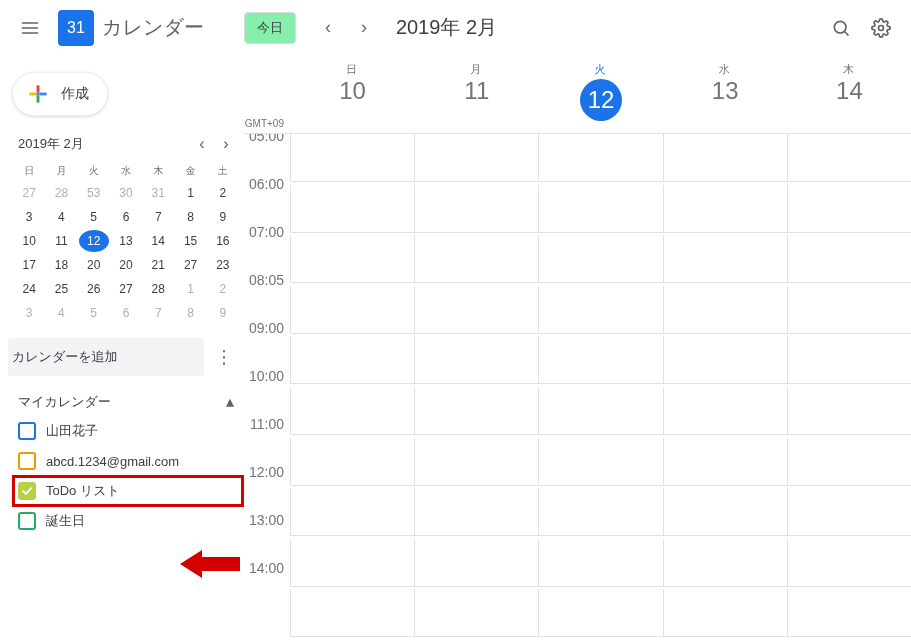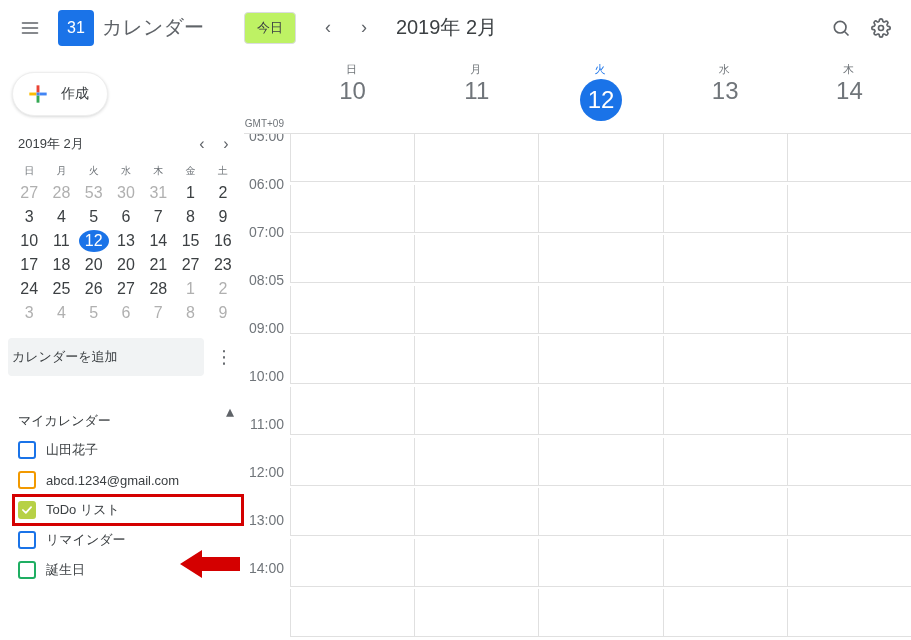--- a/index.html
+++ b/index.html
@@ -16,21 +16,21 @@
   .hamburger { width:40px; height:40px; display:flex; align-items:center; justify-content:center; cursor:pointer; }
   .hamburger svg { stroke:#5f6368; }
   .logo-box {
     width: 36px; height: 36px; background:#1a73e8; color:#fff; font-weight:500;
     display:flex; align-items:center; justify-content:center; font-size:16px; border-radius:4px;
     margin:0 8px;
   }
   .app-title { font-size:20px; color:#5f6368; margin-right: 40px; }
   .today-btn {
     border:1px solid #dadce0; border-radius:4px; padding:6px 12px; font-size:13px;
-    background:#bef264; cursor:pointer; color:#3c4043;
+    background:#86efac; cursor:pointer; color:#3c4043;
   }
   .nav-arrows { display:flex; gap:4px; margin:0 16px; }
   .nav-arrows .arr { width:32px; height:32px; display:flex; align-items:center; justify-content:center; cursor:pointer; color:#5f6368; font-size:18px; }
   .month-title { font-size:20px; color:#3c4043; }
   .header-spacer { flex:1; }
   .hdr-icon { width:40px; height:40px; display:flex; align-items:center; justify-content:center; cursor:pointer; color:#5f6368; }
   .hdr-icon svg { stroke:#5f6368; fill:none; }
 
   
   .body-wrap { display:flex; height:calc(640px - 56px); }
@@ -45,32 +45,32 @@
     margin:8px 0 16px 4px;
   }
   .plus-multi { width:26px; height:26px; display:flex; align-items:center; justify-content:center; }
 
   
   .mini-hdr { display:flex; align-items:center; padding: 0 6px 6px 10px; }
   .mini-title { font-size:13px; color:#3c4043; flex:1; }
   .mini-arr { width:24px; height:24px; display:flex; align-items:center; justify-content:center; cursor:pointer; color:#5f6368; font-size:16px; }
   .mini-grid { display:grid; grid-template-columns: repeat(7, 1fr); gap:2px; padding:0 6px 8px 6px; }
   .mini-dow { font-size:10px; color:#70757a; text-align:center; padding:2px 0; }
-  .mini-day { font-size:16px; color:#3c4043; text-align:center; height:22px; line-height:22px; border-radius:50%; cursor:pointer; }
+  .mini-day { font-size:12px; color:#3c4043; text-align:center; height:22px; line-height:22px; border-radius:50%; cursor:pointer; }
   .mini-day.muted { color:#b0b0b0; }
   .mini-day.selected { background:#1a73e8; color:#fff; font-weight:500; }
 
   
   .addcal-row { display:flex; align-items:center; padding:6px 6px 6px 0; gap:6px; }
   .addcal-btn { flex:1; background:#f1f3f4; border:none; text-align:left; padding:10px 4px; font-size:13px; color:#3c4043; border-radius:4px; cursor:pointer; }
   .overflow-btn { width:28px; height:28px; display:flex; align-items:center; justify-content:center; cursor:pointer; color:#5f6368; font-size:18px; }
 
   
   .section-hdr { display:flex; align-items:center; padding:10px 10px 6px 10px; cursor:pointer; }
-  .section-title { flex:1; font-size:13px; color:#3c4043;margin-top:20px; }
+  .section-title { flex:1; font-size:13px; color:#3c4043; }
   .cal-list { display:flex; flex-direction:column; gap:2px; padding:0 2px 0 6px; }
   .cal-item { display:flex; align-items:center; gap:10px; padding:5px 4px; font-size:13px; color:#3c4043; cursor:pointer; }
   .cal-check { width:18px; height:18px; border:2px solid; border-radius:3px; display:flex; align-items:center; justify-content:center; }
   .cal-check.checked svg { display:block; }
   .cal-check svg { display:none; width:14px; height:14px; }
   .cal-item.highlight { outline:3px solid #d40000; outline-offset:-1px; background:#fff; padding:5px 4px;}
   .cal-item.highlight .cal-check { background:#b7d146; border-color:#b7d146; }
   .cal-item.highlight .cal-check svg { display:block; }
 
   
@@ -220,24 +220,20 @@
         </div>
         <div class="cal-item highlight">
           <div class="cal-check checked" style="border-color: rgb(183, 209, 70); background: rgb(183, 209, 70);">
             <svg viewBox="0 0 24 24">
               <path d="M5 12l5 5L19 7" stroke="#fff" stroke-width="3" fill="none" stroke-linecap="round" stroke-linejoin="round"></path>
             </svg>
           </div>
           <span>ToDo リスト</span>
         </div>
         <div class="cal-item">
-          <div class="cal-check" style="border-color: rgb(26, 115, 232);"></div>
-          <span>リマインダー</span>
-        </div>
-        <div class="cal-item">
           <div class="cal-check" style="border-color: rgb(31, 174, 98);"></div>
           <span>誕生日</span>
         </div>
       </div>
   </div>
 
   <div class="main">
     <div class="week-hdr">
       <div class="tz-cell">GMT+09</div>
       <div class="day-cols" id="day-cols">

